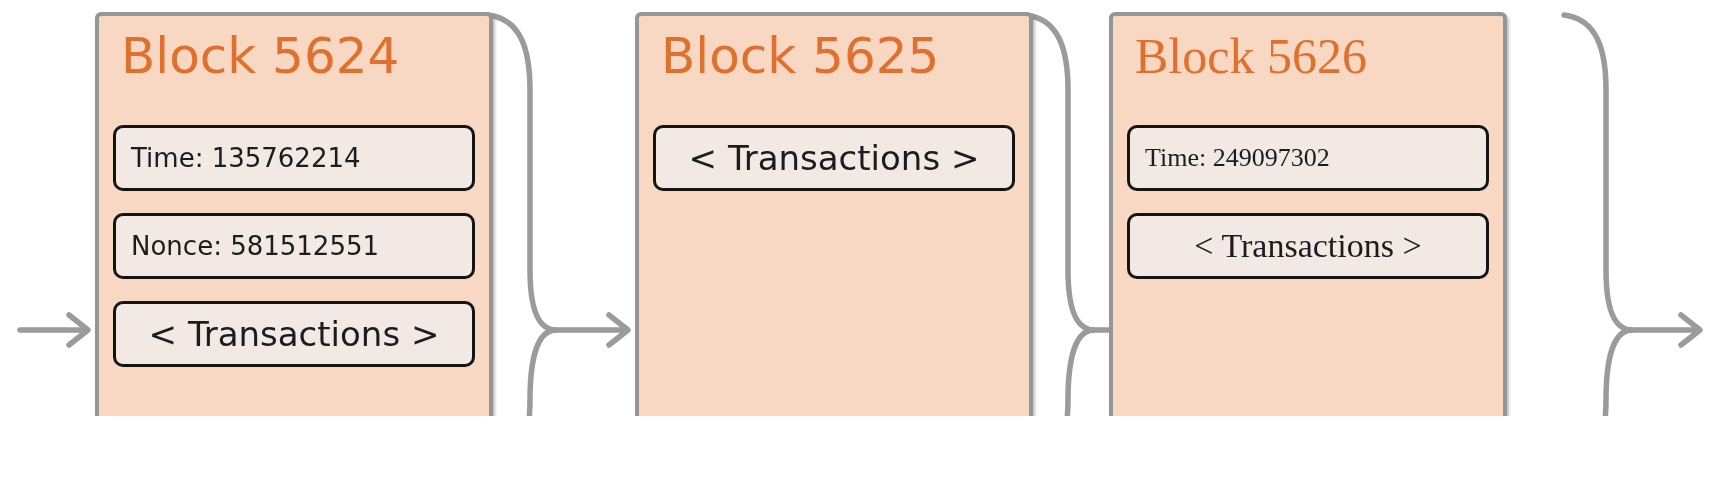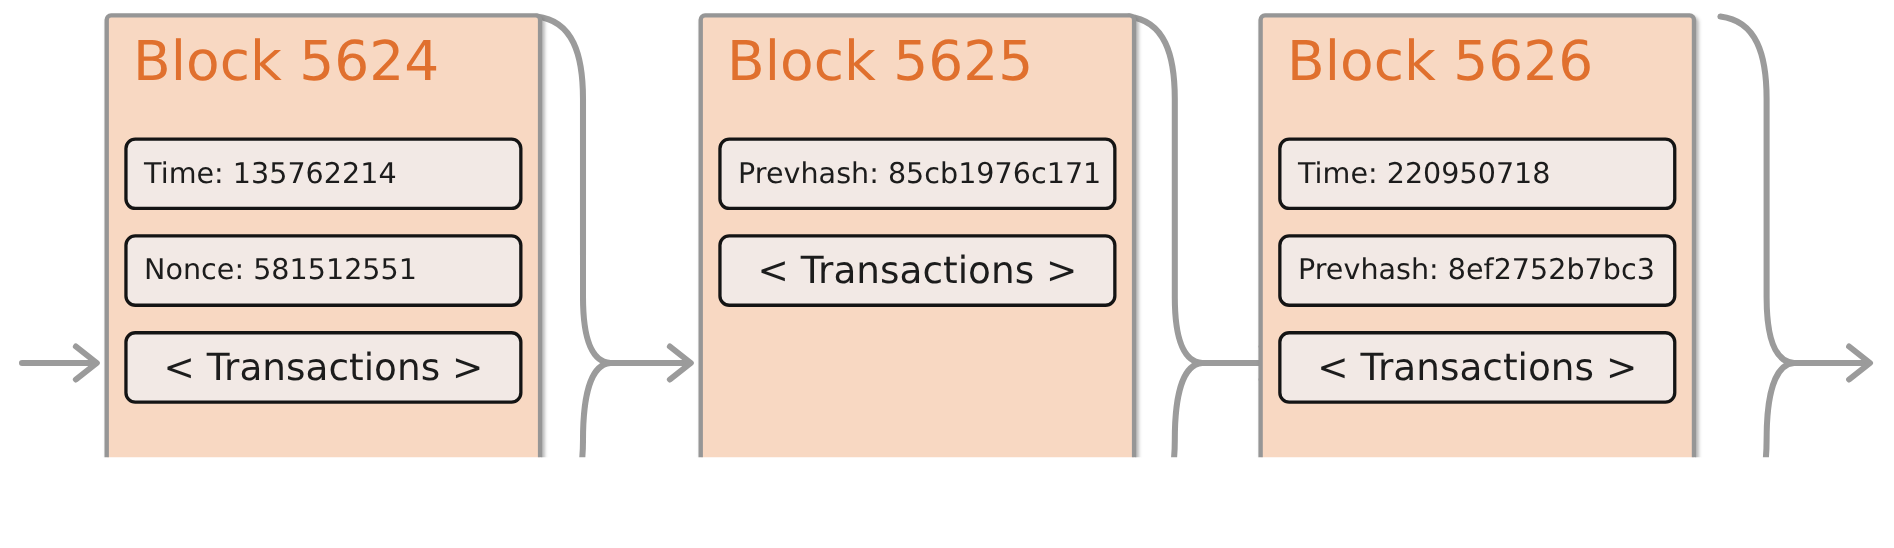--- a/index.html
+++ b/index.html
@@ -18,21 +18,21 @@
     width: 398px;
     height: 458px;
     box-sizing: border-box;
     background: #f8d8c2;
     border: 4px solid #969696;
     border-radius: 6px;
     box-shadow: 2px 3px 3px rgba(110,110,110,0.45);
   }
   .block-1 { left: 95px; }
   .block-2 { left: 635px; }
-  .block-3 { left: 1144px; }
+  .block-3 { left: 1109px; font-family: Liberation Serif, serif; }
   .block-title {
     margin: 10px 0 0 22px;
     font-size: 50px;
     line-height: 1.2;
     color: #e0702e;
     white-space: nowrap;
   }
   .fields {
     display: flex;
     flex-direction: column;
@@ -117,27 +117,25 @@
     <div class="fields">
       <div class="field">Time: 135762214</div>
       <div class="field">Nonce: 581512551</div>
       <div class="field transactions">&lt; Transactions &gt;</div>
     </div>
   </div>
 
   <div class="block block-2">
     <div class="block-title">Block 5625</div>
     <div class="fields">
-      <div class="field">Prevhash: 85cb1976c171</div>
       <div class="field transactions">&lt; Transactions &gt;</div>
     </div>
   </div>
 
   <div class="block block-3">
     <div class="block-title">Block 5626</div>
     <div class="fields">
-      <div class="field">Time: 220950718</div>
-      <div class="field">Prevhash: 8ef2752b7bc3</div>
+      <div class="field">Time: 249097302</div>
       <div class="field transactions">&lt; Transactions &gt;</div>
     </div>
   </div>
 
 </div>
 
 </body></html>

